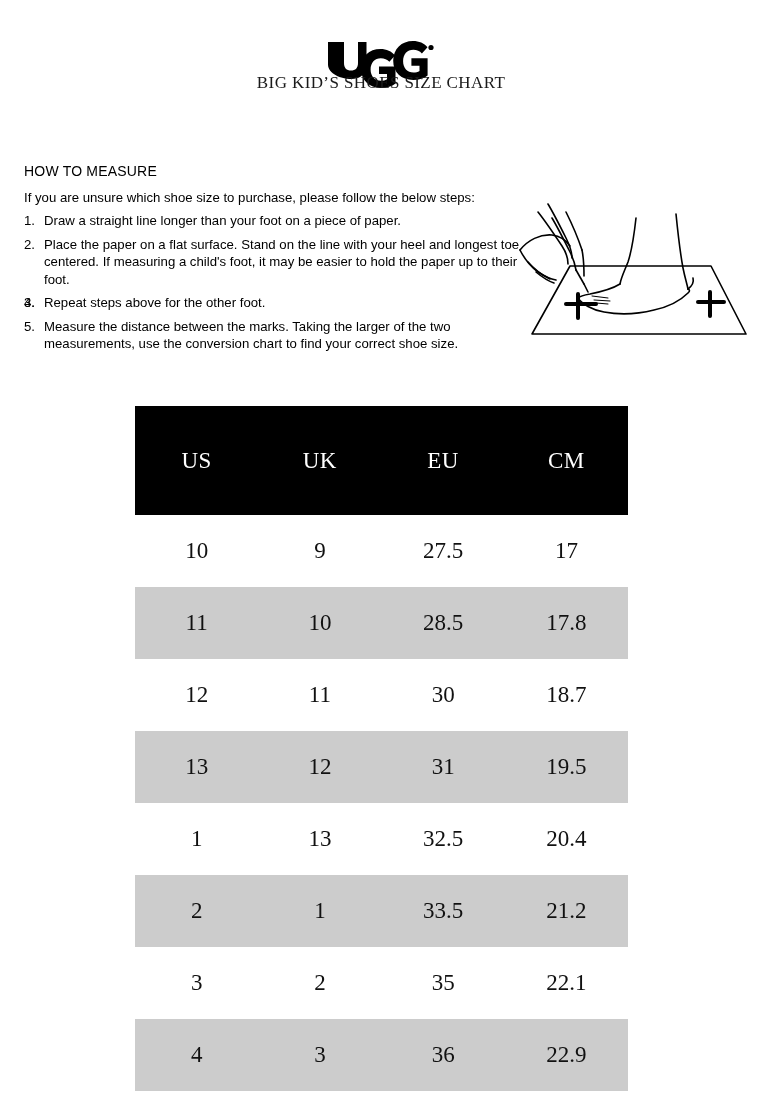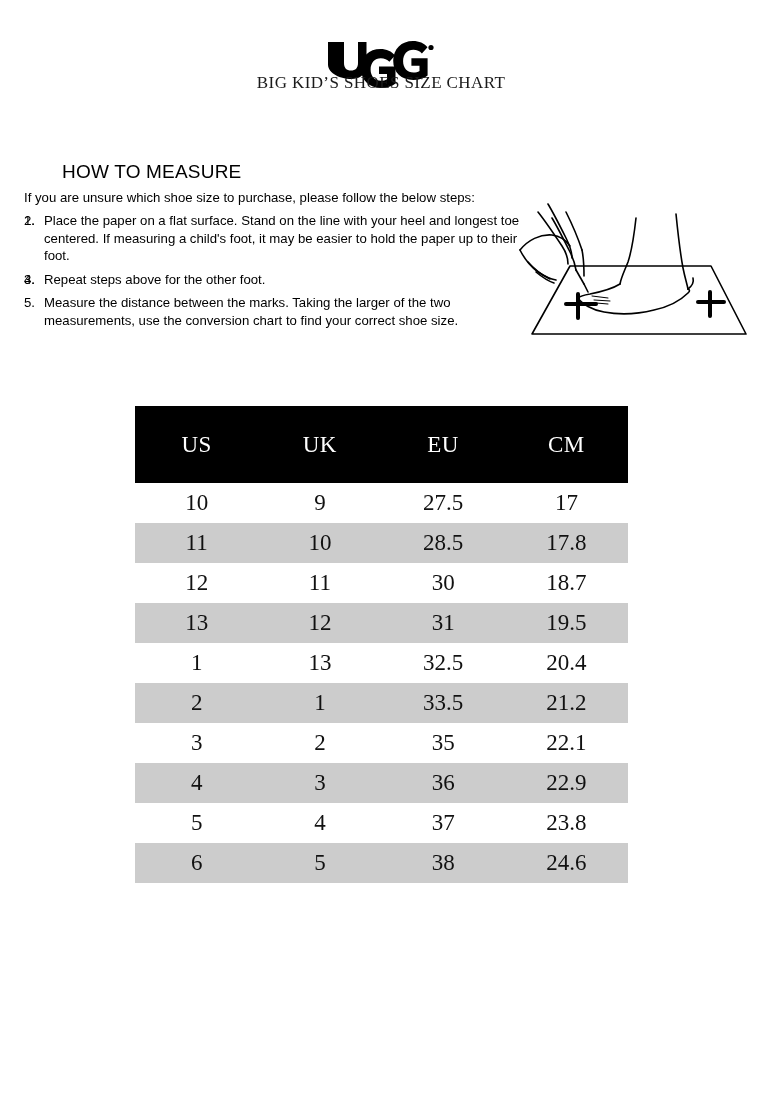--- a/index.html
+++ b/index.html
@@ -39,25 +39,24 @@
   }
 
   
   .instructions {
     position: absolute;
     left: 24px;
     top: 163px;
     width: 500px;
   }
   .howto-heading {
-    font-size: 19px;
+    font-size: 14px;
     line-height: 17px;
     letter-spacing: 0.2px;
     margin-bottom: 9px;
-    margin-left: 38px;
   }
   .intro-line {
     font-size: 13.2px;
     line-height: 17px;
     margin-bottom: 6px;
   }
   .steps {
     list-style: none;
     margin: 0;
     padding: 0;
@@ -91,21 +90,21 @@
     top: 406px;
     width: 493px;
     border-collapse: collapse;
     table-layout: fixed;
   }
   .size-table th,
   .size-table td {
     font-family: "Liberation Serif", serif;
     font-weight: 400;
     text-align: center;
-    padding: 0;
+    padding: 16px;
     width: 25%;
   }
   .size-table thead th {
     background: #000000;
     color: #ffffff;
     font-size: 23px;
     height: 77px;
     vertical-align: middle;
     letter-spacing: 0.5px;
   }
@@ -143,20 +142,21 @@
 </div>
 
 <div class="doc-title">BIG KID’S SHOES SIZE CHART</div>
 
 <div class="instructions">
   <div class="howto-heading">HOW TO MEASURE</div>
   <div class="intro-line">If you are unsure which shoe size to purchase, please follow the below steps:</div>
   <ol class="steps">
     <li class="step">
       <span class="step-num">1.</span>
+      <span>Draw a straight line longer than your foot on a piece of paper.</span>
     </li>
     <li class="step">
       <span class="step-num">2.</span>
       <span>Place the paper on a flat surface. Stand on the line with your heel and longest toe centered. If measuring a child's foot, it may be easier to hold the paper up to their foot.</span>
     </li>
     <li class="step">
       <span class="step-num">3.</span>
     </li>
     <li class="step">
       <span class="step-num">4.</span>

